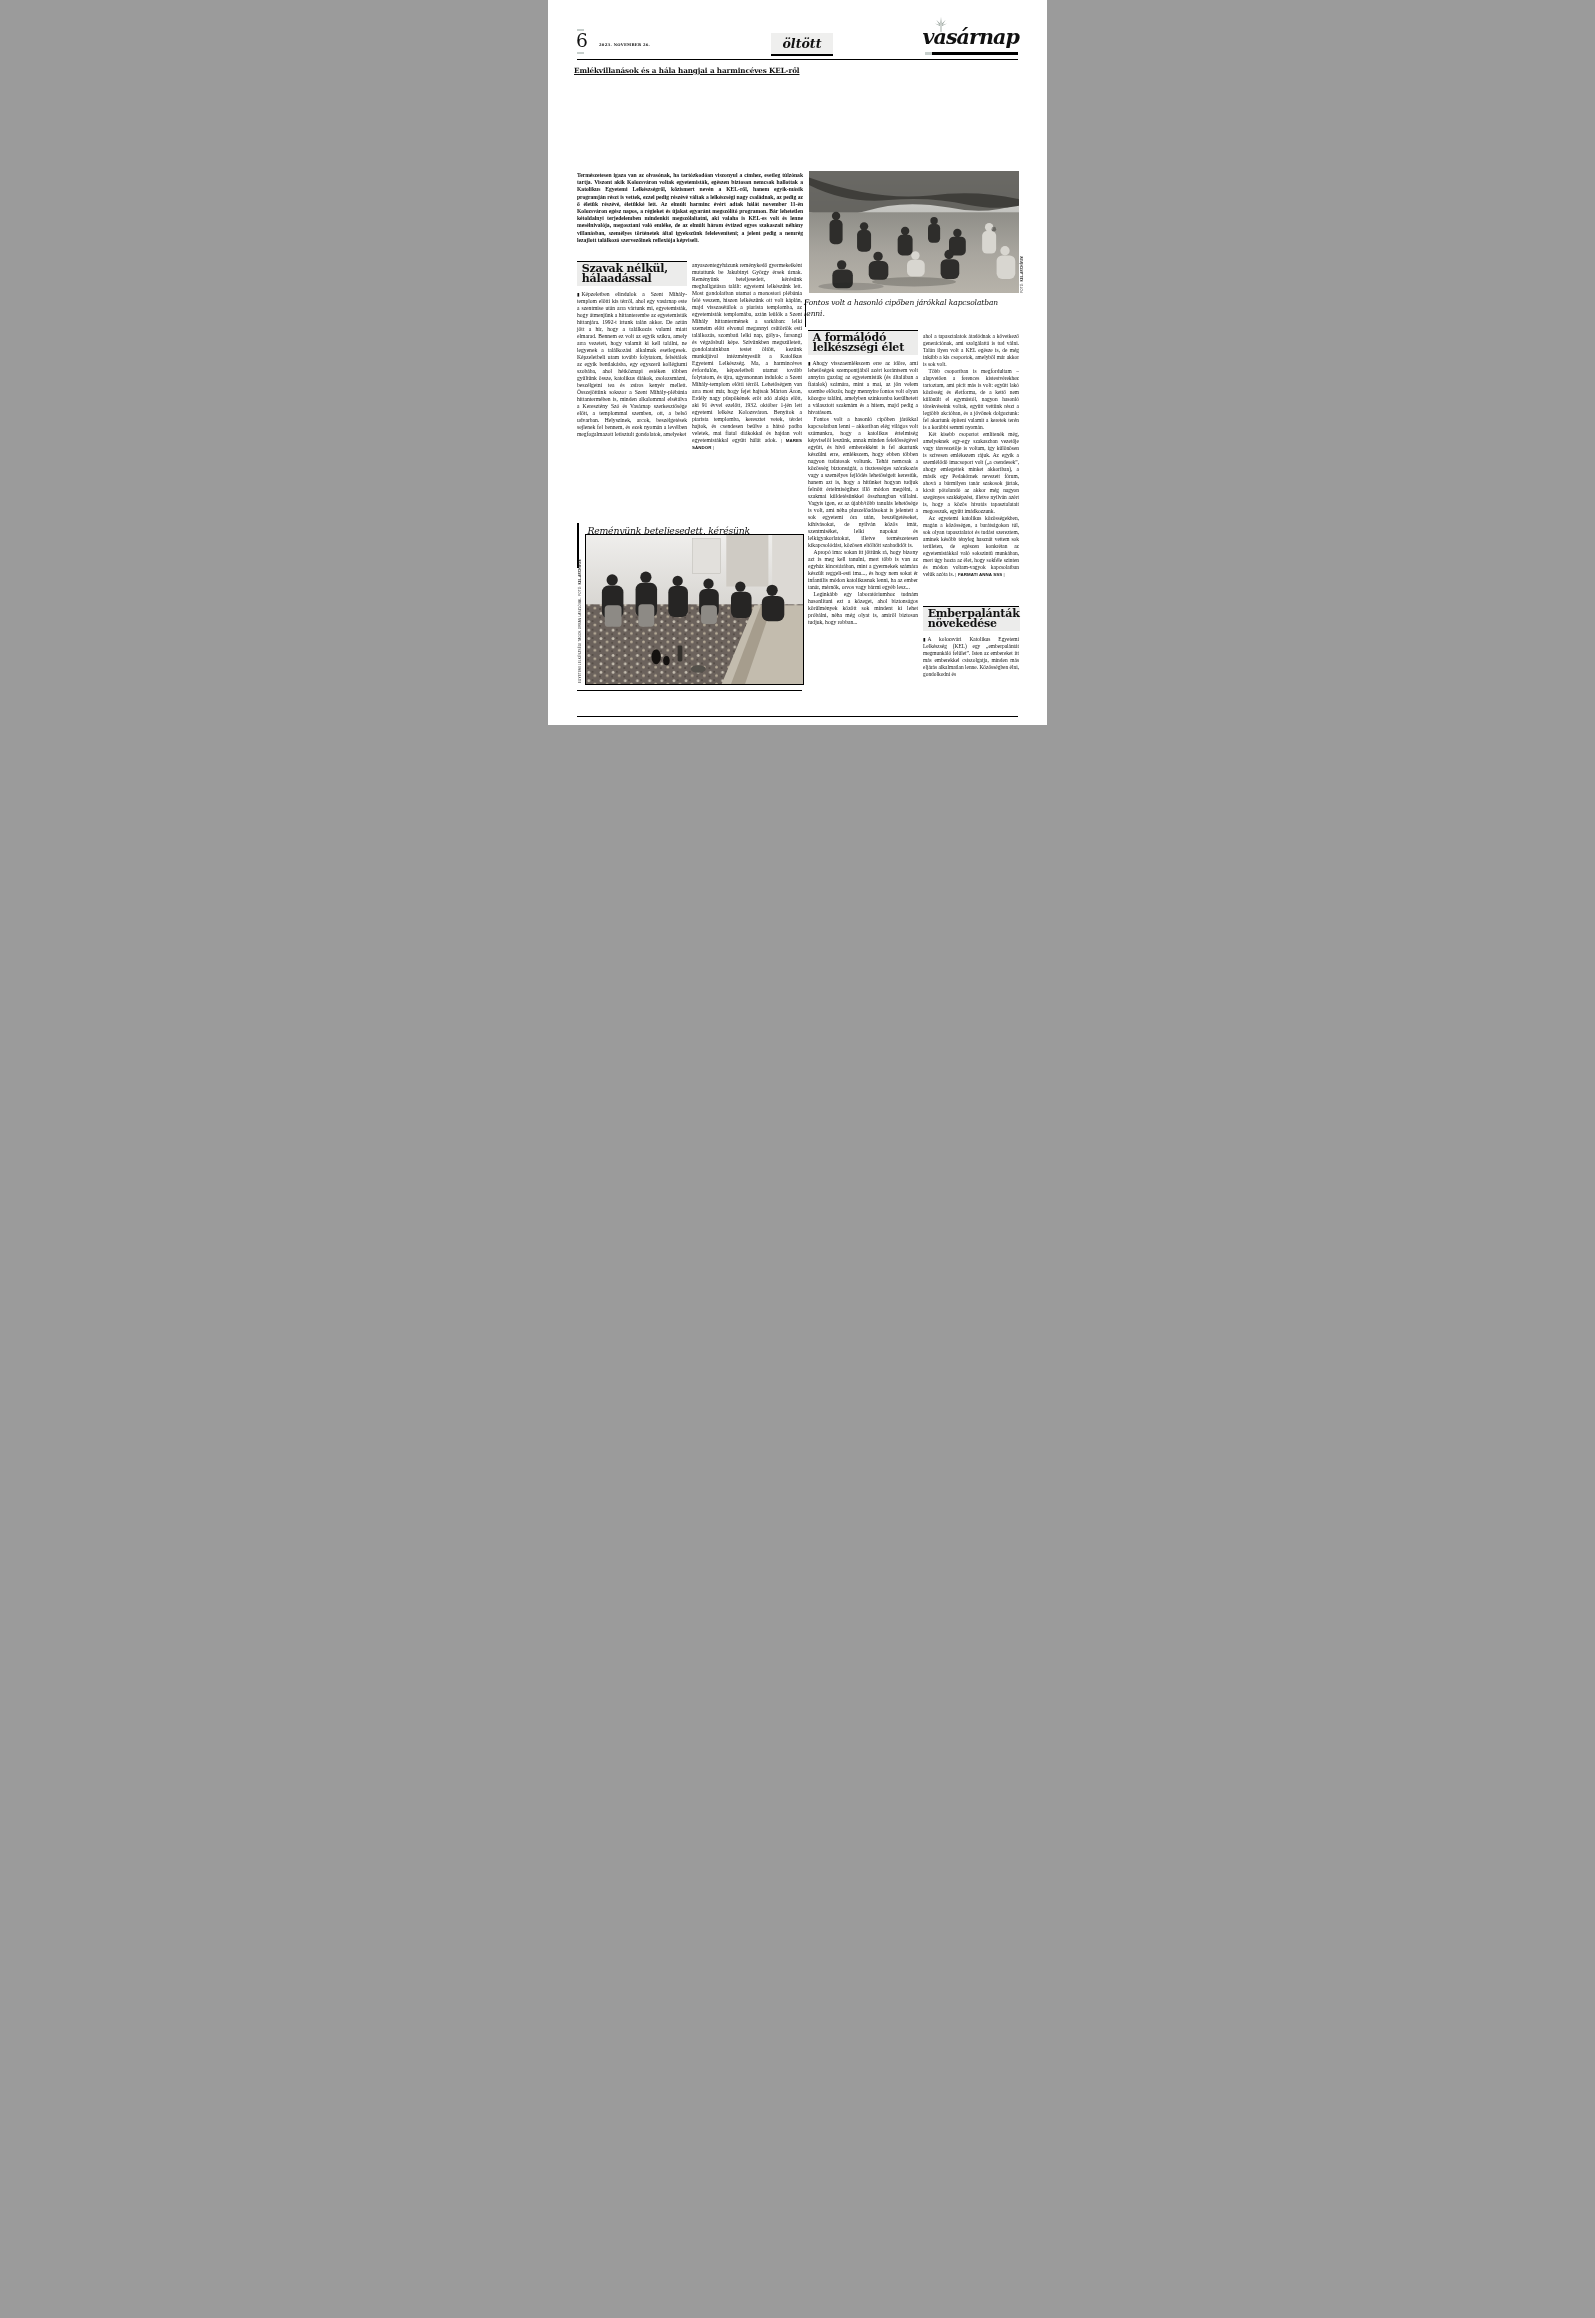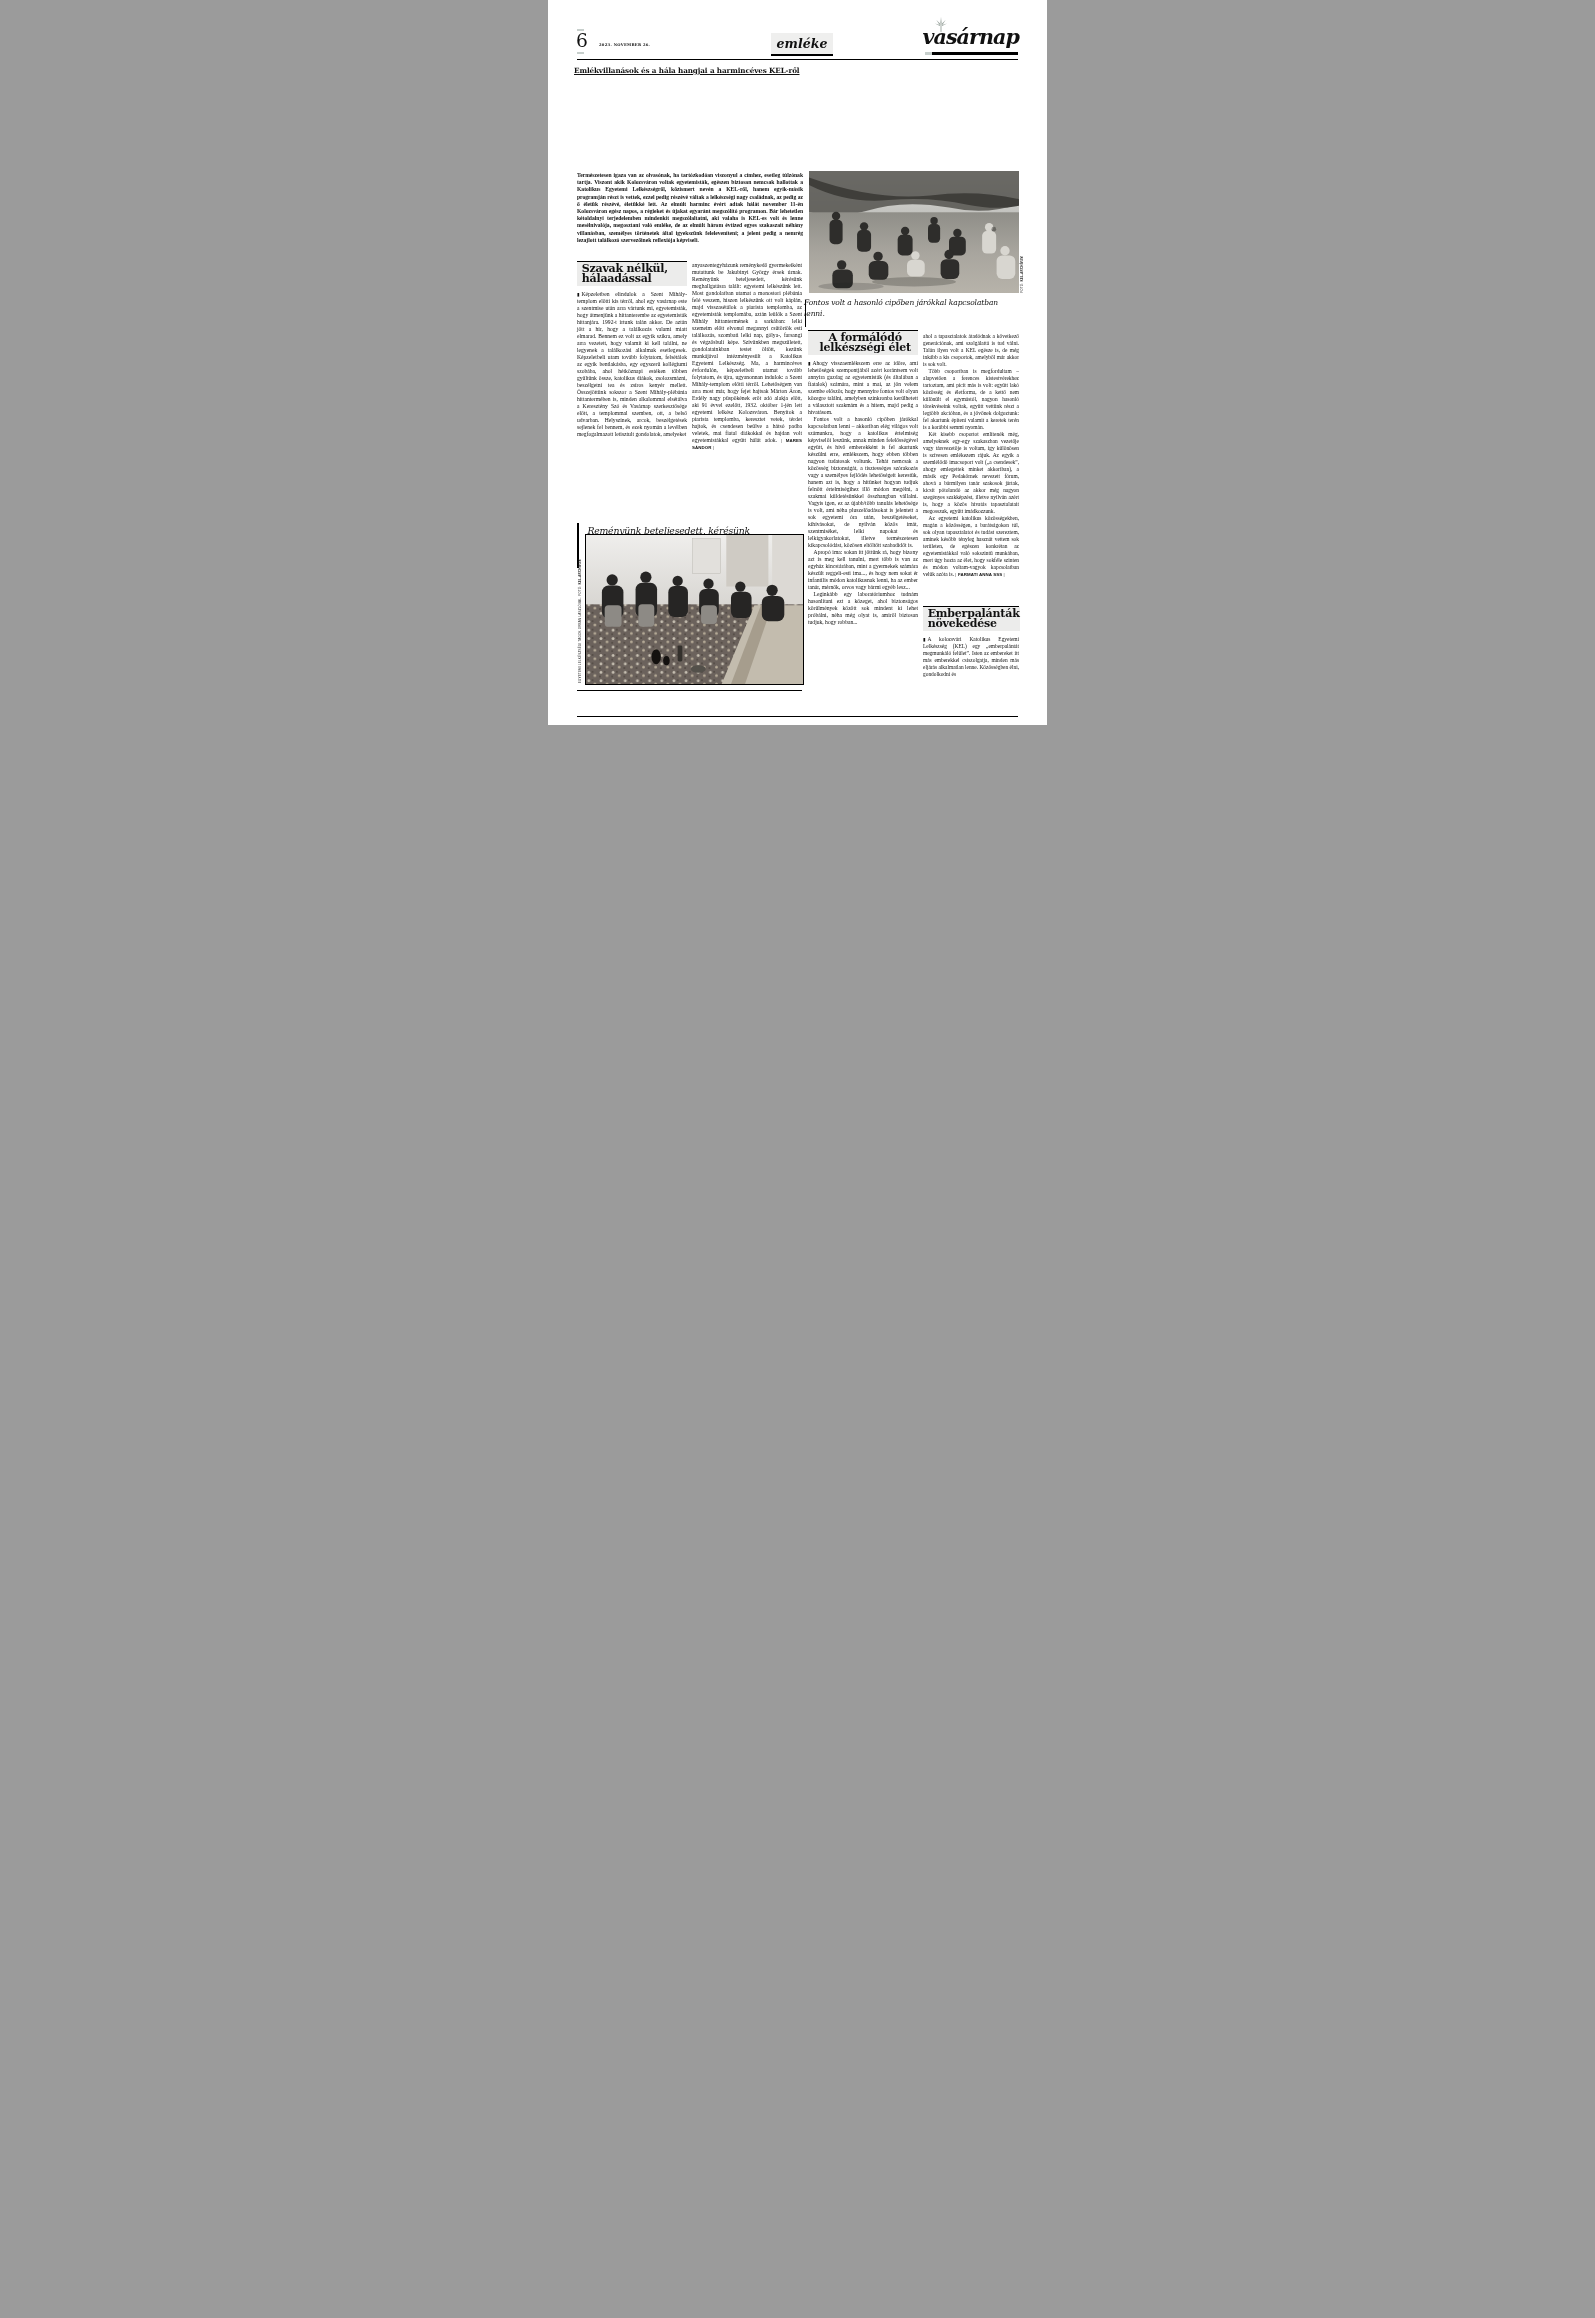--- a/index.html
+++ b/index.html
@@ -59,21 +59,21 @@
 <body>
 
 <div class="page">
 
   <div class="abs corner-mark" style="left:29px;top:29px;"></div>
   <div class="abs page-number" style="left:28px;top:32px;">6</div>
   <div class="abs corner-mark" style="left:29px;top:52px;"></div>
   <div class="abs issue-date" style="left:51px;top:43px;">2023. NOVEMBER 26.</div>
 
   <div class="abs fokusz-box" style="left:223px;top:33px;">
-    <span class="lbl">emléke</span>
+    <span class="lbl">öltött</span>
   </div>
   <div class="abs fokusz-bar" style="left:223px;top:54px;"></div>
 
   <svg class="abs" style="left:387px;top:17px;" width="12" height="15" viewBox="0 0 26 32">
     <g fill="#9aa49e">
       <path d="M13 0 L14.5 14 L11.5 14 Z"></path>
       <path d="M3 6 L12 15 L10 17 Z"></path>
       <path d="M23 6 L14 15 L16 17 Z"></path>
       <path d="M0 14 L11 17 L10.5 19.5 Z"></path>
       <path d="M26 14 L15 17 L15.5 19.5 Z"></path>
@@ -210,21 +210,21 @@
         <ellipse cx="240" cy="286" rx="16" ry="8" fill="#53504a"></ellipse>
       </g>
     </svg>
   </div>
   <div class="abs" style="left:30px;top:534px;height:149px;display:flex;align-items:flex-end;">
     <span class="vcredit"><span>EGYETEMI LELKÉSZSÉGI TAGOK ORBÁN LÁSZLÓVAL. FOTÓ: </span><b>KEL-ARCHÍVUM</b></span>
   </div>
   <div class="abs thin-rule" style="left:29px;top:690px;width:225px;height:0.9px;"></div>
 
   <div class="abs sec-rule" style="left:260px;top:330px;width:110px;"></div>
-  <div class="abs sec-head" style="left:260px;top:331px;width:105px;text-align:center;">A formálódó
+  <div class="abs sec-head" style="left:260px;top:331px;width:105px;">A formálódó
 lelkészségi élet</div>
   <div class="abs coltext" style="left:260px;top:360px;width:110px;height:351px;">
     <p class="lead-mark">Ahogy visszaemlékszem erre az időre, ami lehetőségek szempontjából azért korántsem volt annyira gazdag az egyetemisták (és általában a fiatalok) számára, mint a mai, az jön velem szembe először, hogy mennyire fontos volt olyan közegre találni, amelyben szinkronba kerülhetett a választott szakmám és a hitem, majd pedig a hivatásom.</p>
     <p>Fontos volt a hasonló cipőben járókkal kapcsolatban lenni – akkoriban elég világos volt számunkra, hogy a katolikus értelmiség képviselői leszünk, annak minden felelősségével együtt, és hívő emberekként is fel akartunk készülni erre, emlékszem, hogy ebben többen nagyon tudatosak voltunk. Tehát nemcsak a közösség biztonságát, a tisztességes szórakozás vagy a személyes fejlődés lehetőségeit kerestük, hanem azt is, hogy a hitünket hogyan tudjuk felnőtt értelmiségihez illő módon megélni, a szakmai küldetésünkkel összhangban vállalni. Vagyis igen, ez az újabb/több tanulás lehetősége is volt, ami néha pluszelőadásokat is jelentett a sok egyetemi óra után, beszélgetéseket, kihívásokat, de nyilván közös imát, szentmiséket, lelki napokat és lelkigyakorlatokat, illetve természetesen kikapcsolódást, közösen eltöltött szabadidőt is.</p>
     <p>Apropó ima: sokan itt jöttünk rá, hogy bizony azt is meg kell tanulni, mert több is van az egyház kincstárában, mint a gyermekek számára készült reggeli-esti ima..., és hogy nem sokat ér infantilis módon katolikusnak lenni, ha az ember tanár, mérnök, orvos vagy bármi egyéb lesz...</p>
     <p>Leginkább egy laboratóriumhoz tudnám hasonlítani ezt a közeget, ahol biztonságos körülmények között sok mindent ki lehet próbálni, néha még olyat is, amiről biztosan tudjuk, hogy robban...</p>
   </div>
 
   <div class="abs coltext" style="left:375px;top:333px;width:96px;height:271px;font-size:5.4px;">
     <p>ahol a tapasztalatok átadódnak a következő generációnak, ami szolgálattá is tud válni. Talán ilyen volt a KEL egésze is, de még inkább a kis csoportok, amelyből már akkor is sok volt.</p>

